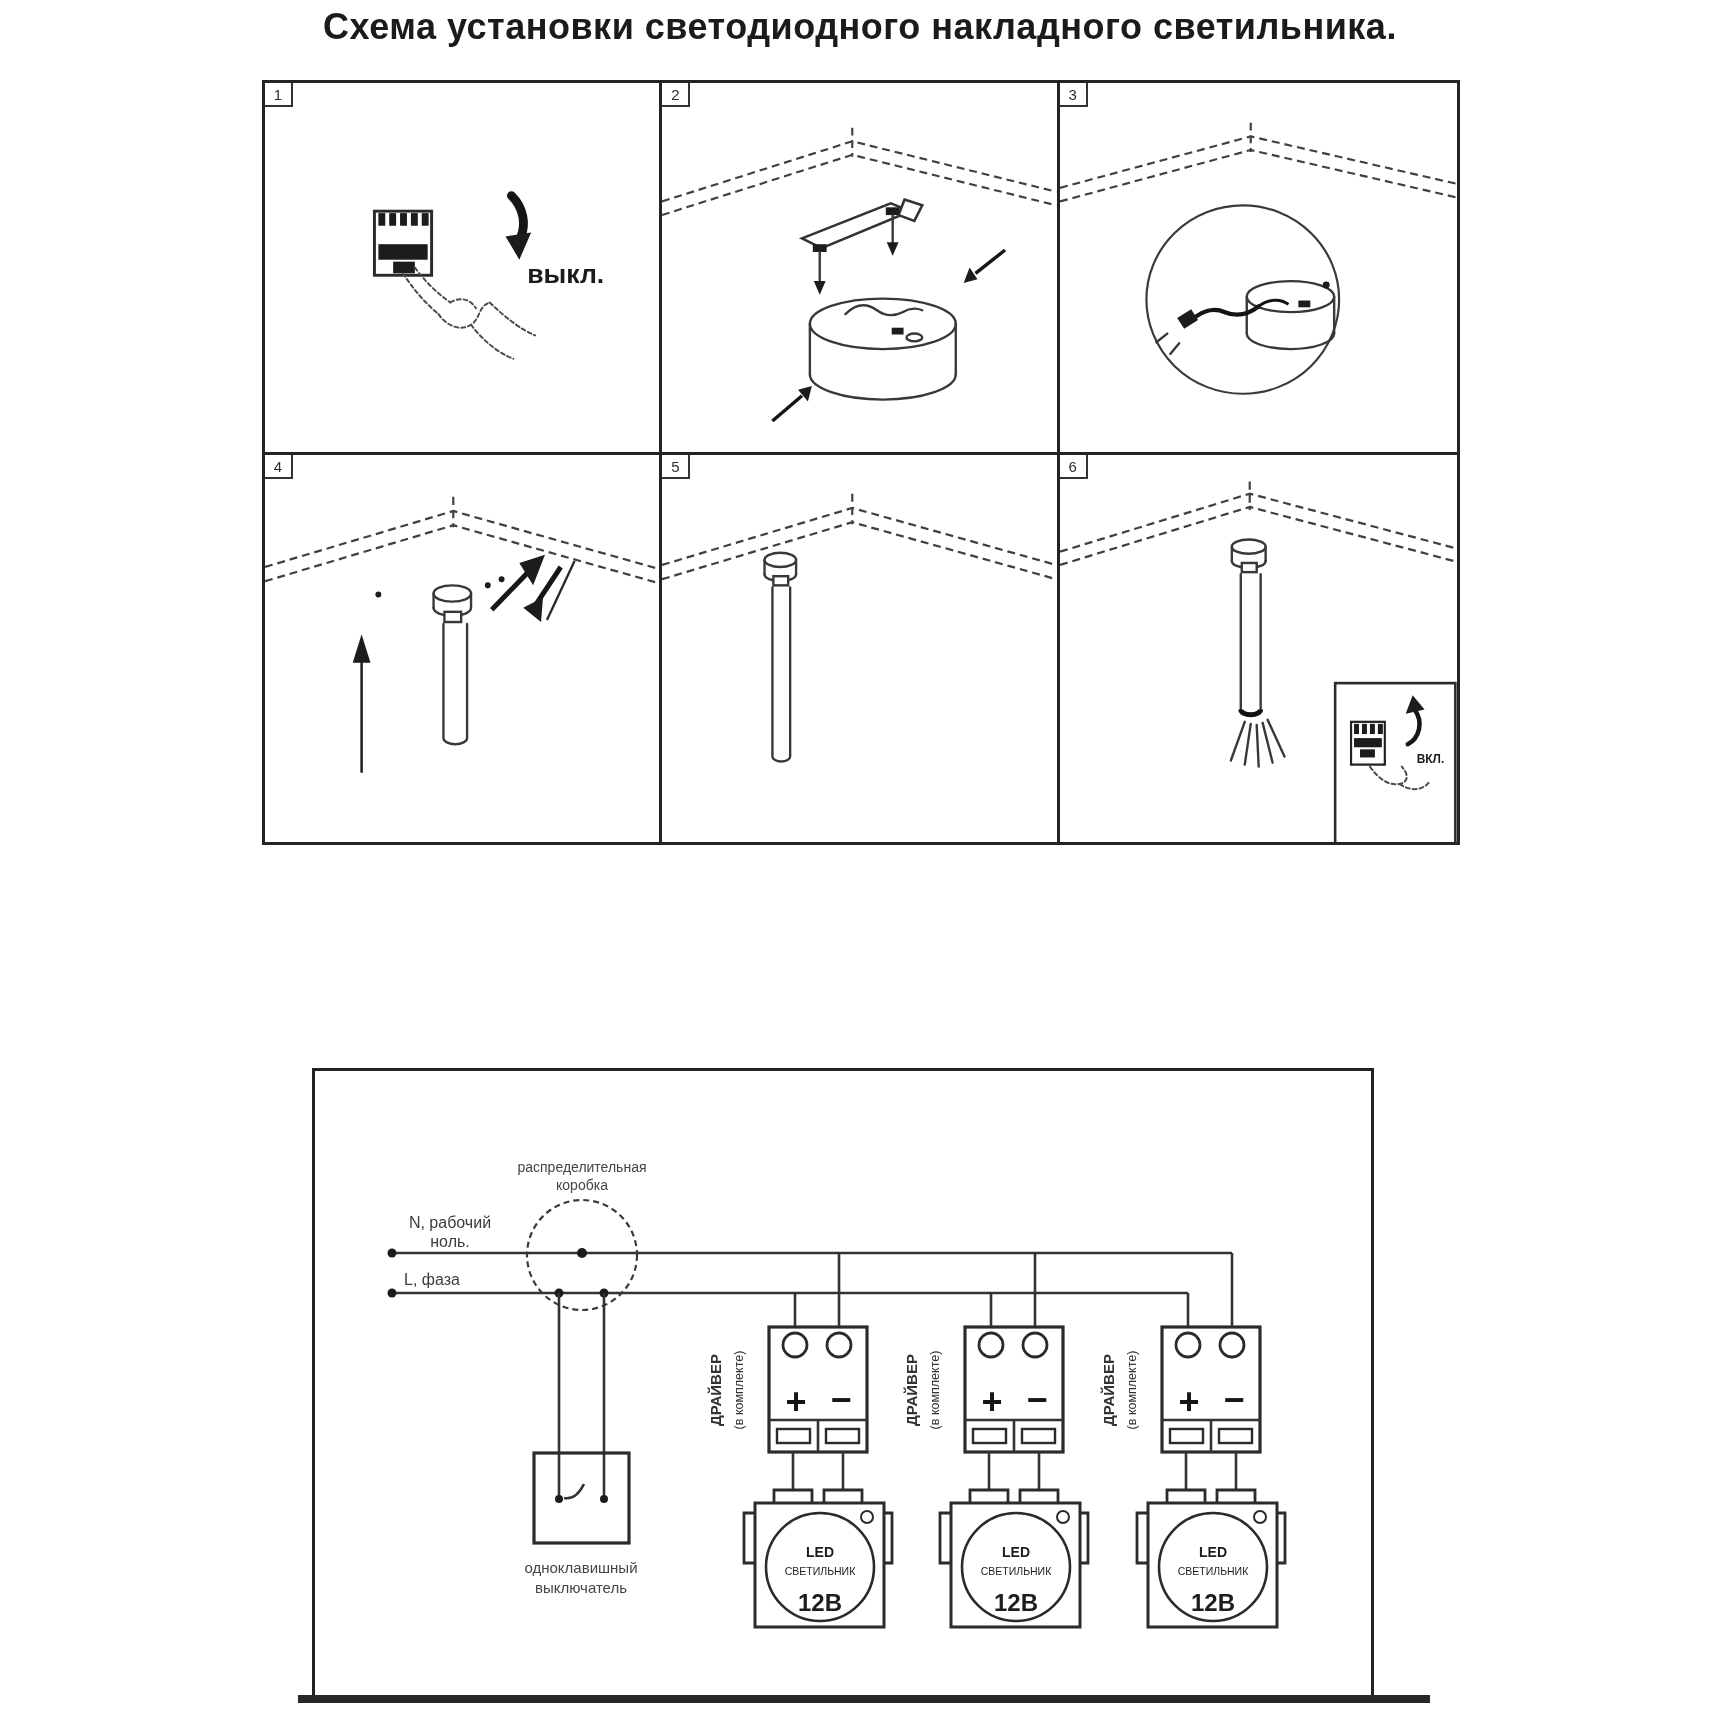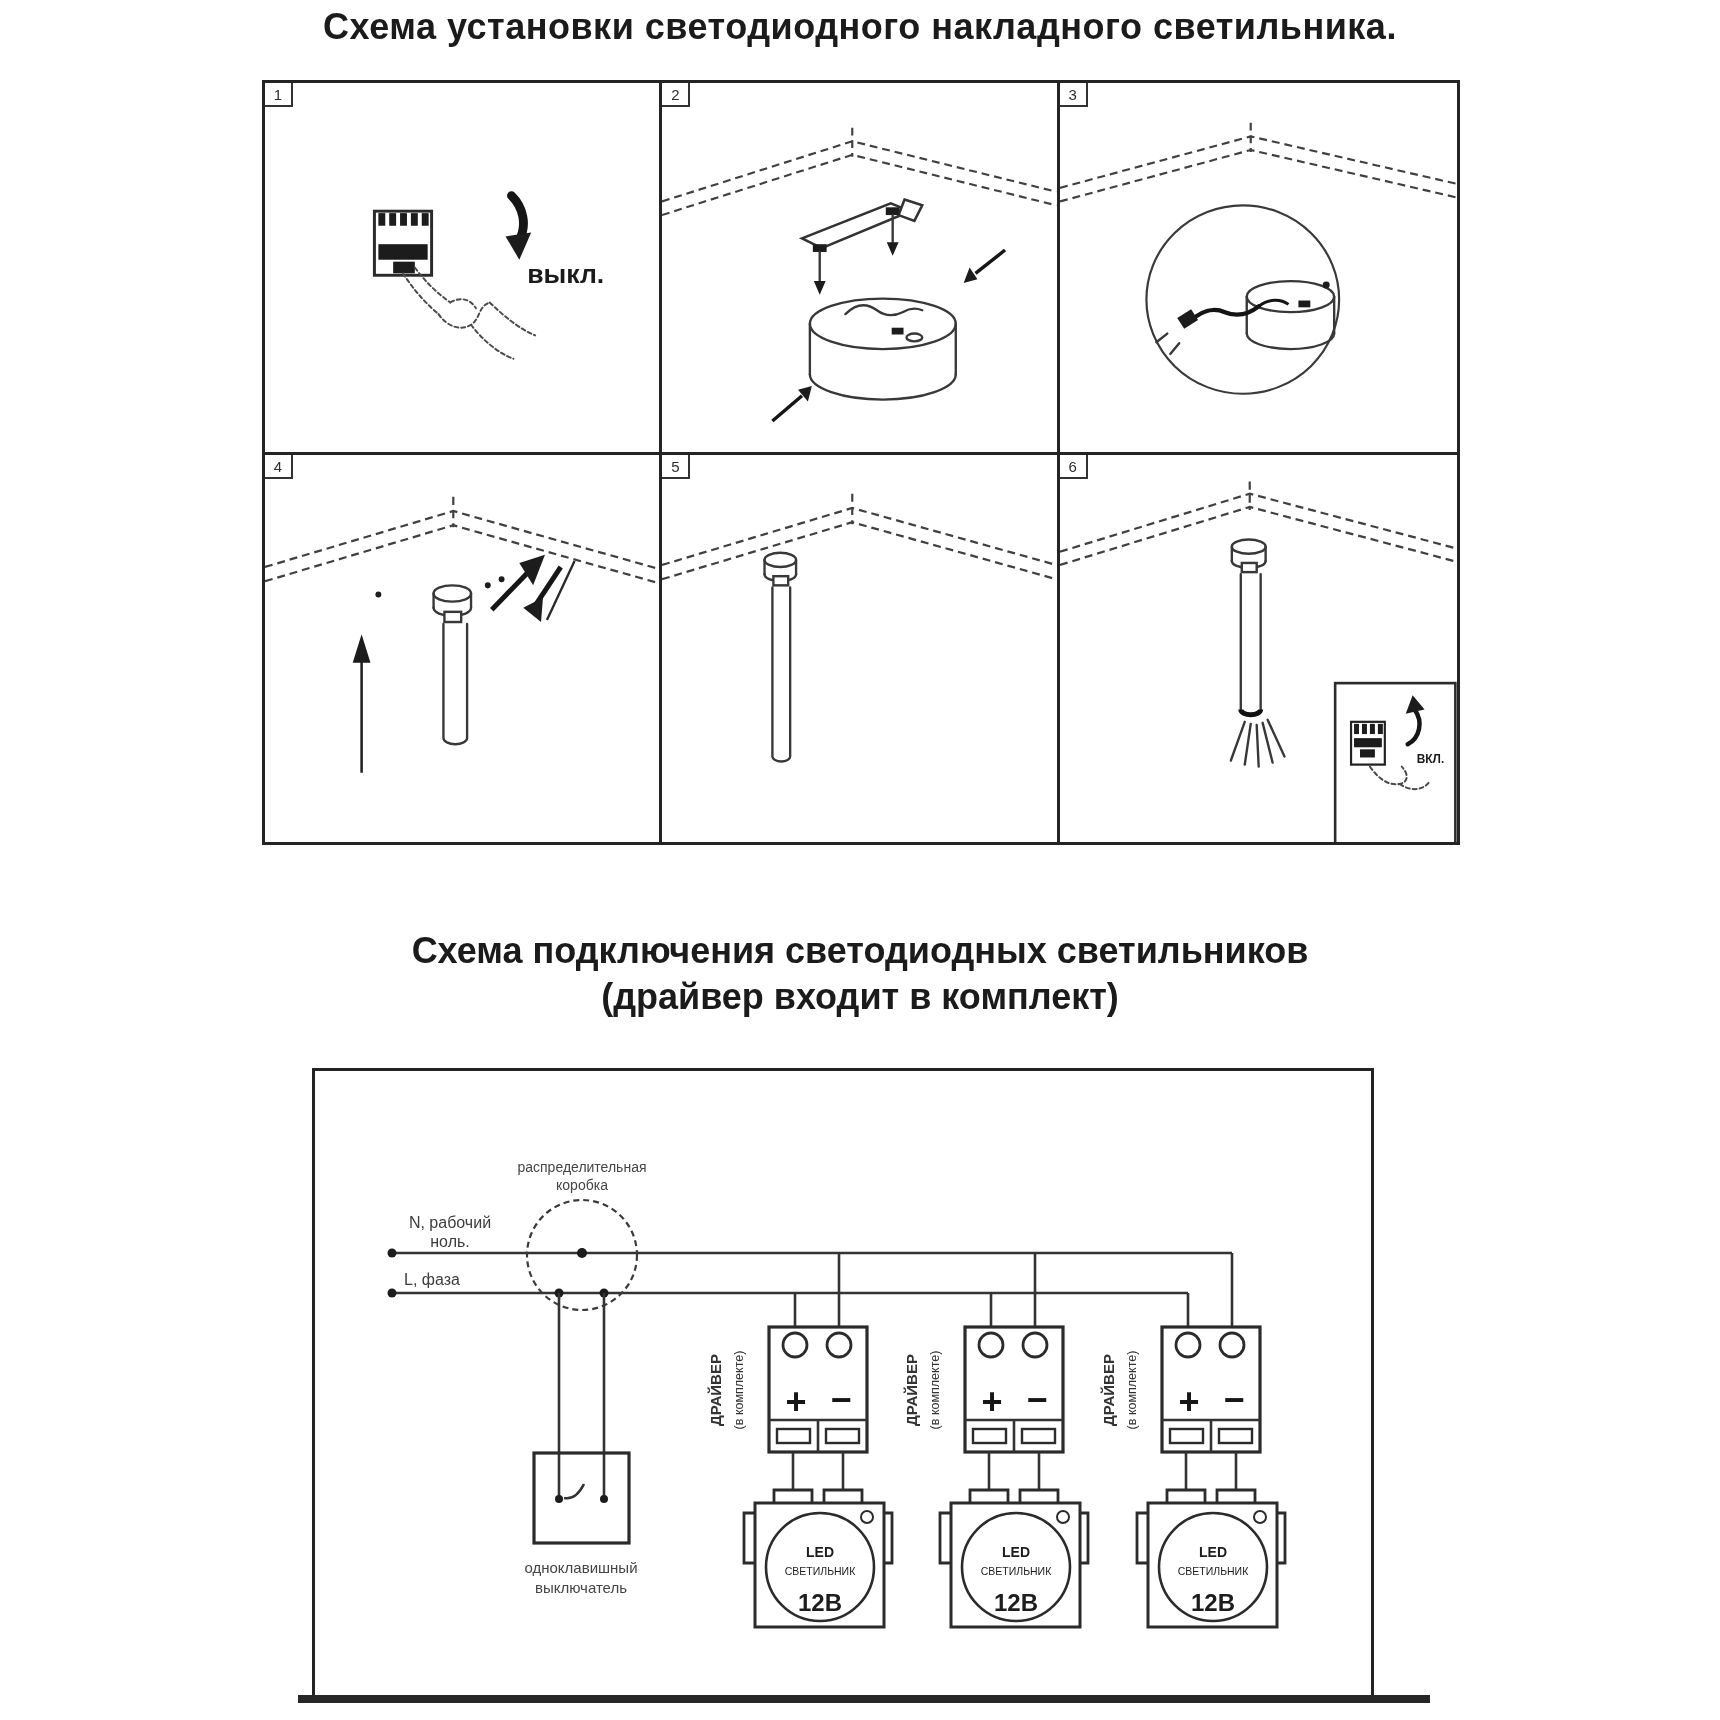--- a/index.html
+++ b/index.html
@@ -242,24 +242,20 @@
           <g>
             <path d="M350,284 C362,278 366,262 357,250" stroke="#161616" stroke-width="4.5" fill="none" stroke-linecap="round"></path>
             <polygon class="fill" points="348,254 355,236 367,250"></polygon>
           </g>
           <text x="373" y="302" text-anchor="middle" font-size="12" class="svgtxt">ВКЛ.</text>
         </g>
       </svg>
     </div>
   </div>
 
-  <h2 class="title2">
-    <span style="display:block">Схема подключения светодиодных светильников</span>
-    <span style="display:block">(драйвер входит в комплект)</span>
-  </h2>
 
   <div class="wiring">
     <svg viewBox="0 0 1062 632">
       <defs>
         <g id="unit">
           <line x1="26" y1="225" x2="26" y2="268" class="wire"></line>
           <line x1="70" y1="185" x2="70" y2="268" class="wire"></line>
           <rect x="0" y="259" width="98" height="125" class="boxln"></rect>
           <circle cx="26" cy="277" r="12" fill="#fff" stroke="#2b2b2b" stroke-width="2.8"></circle>
           <circle cx="70" cy="277" r="12" fill="#fff" stroke="#2b2b2b" stroke-width="2.8"></circle>

